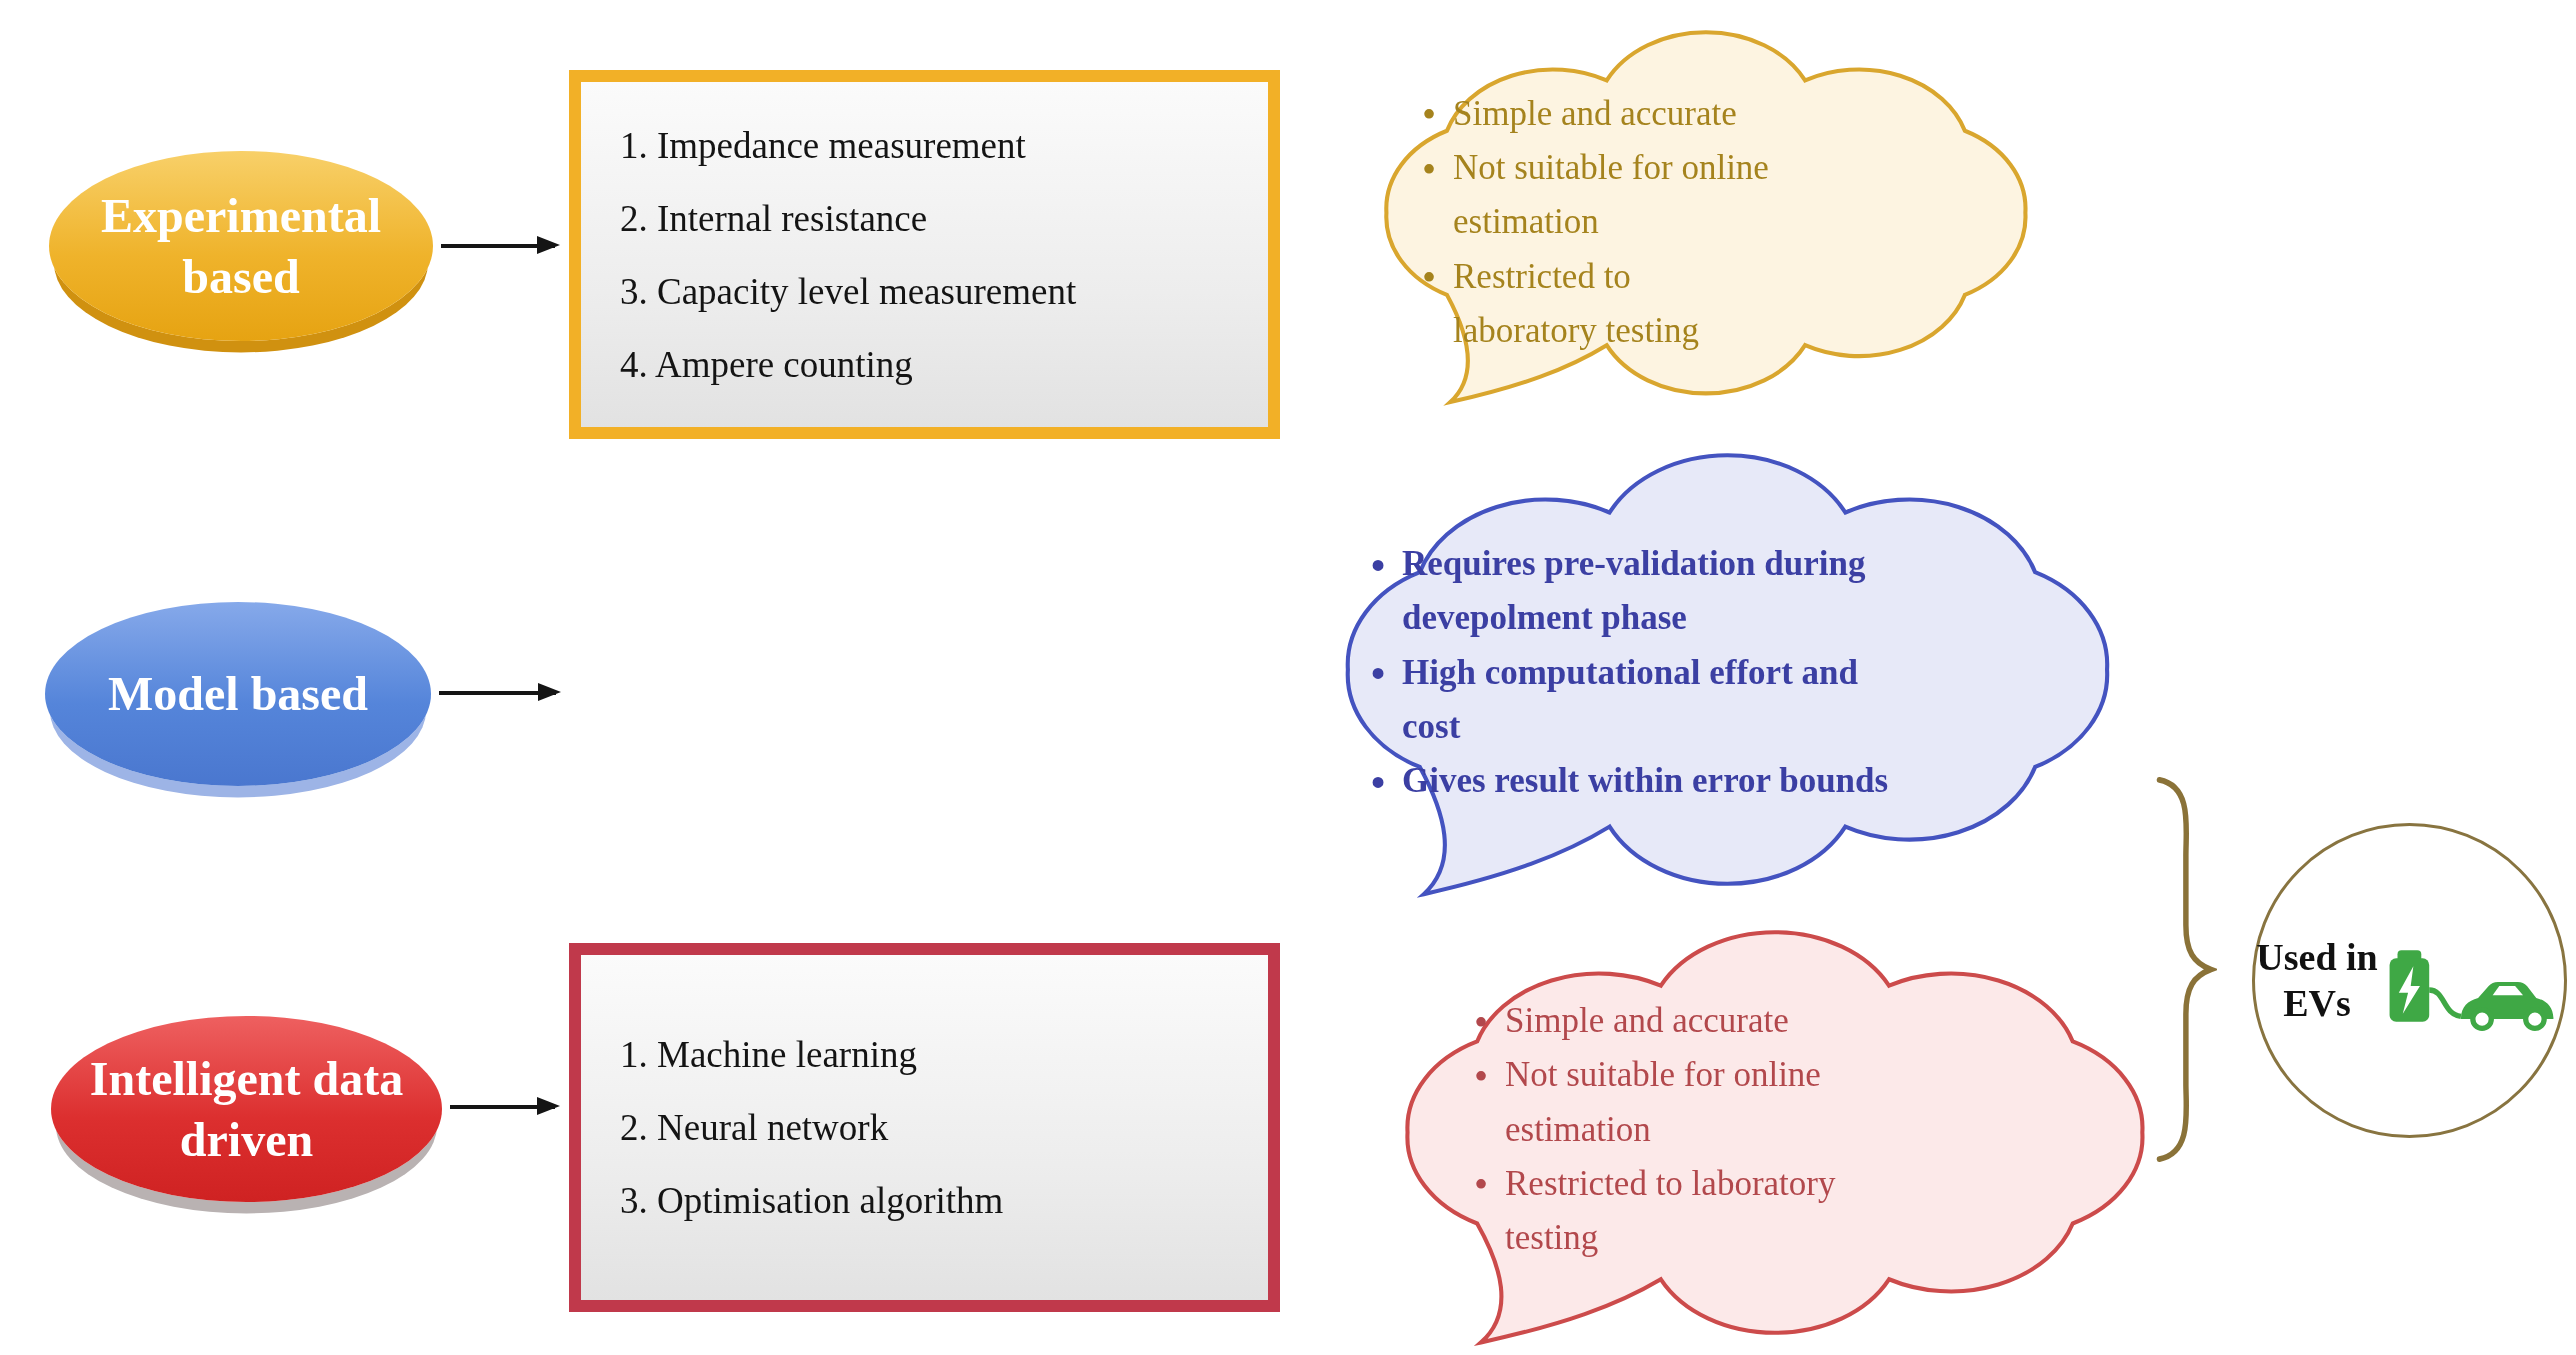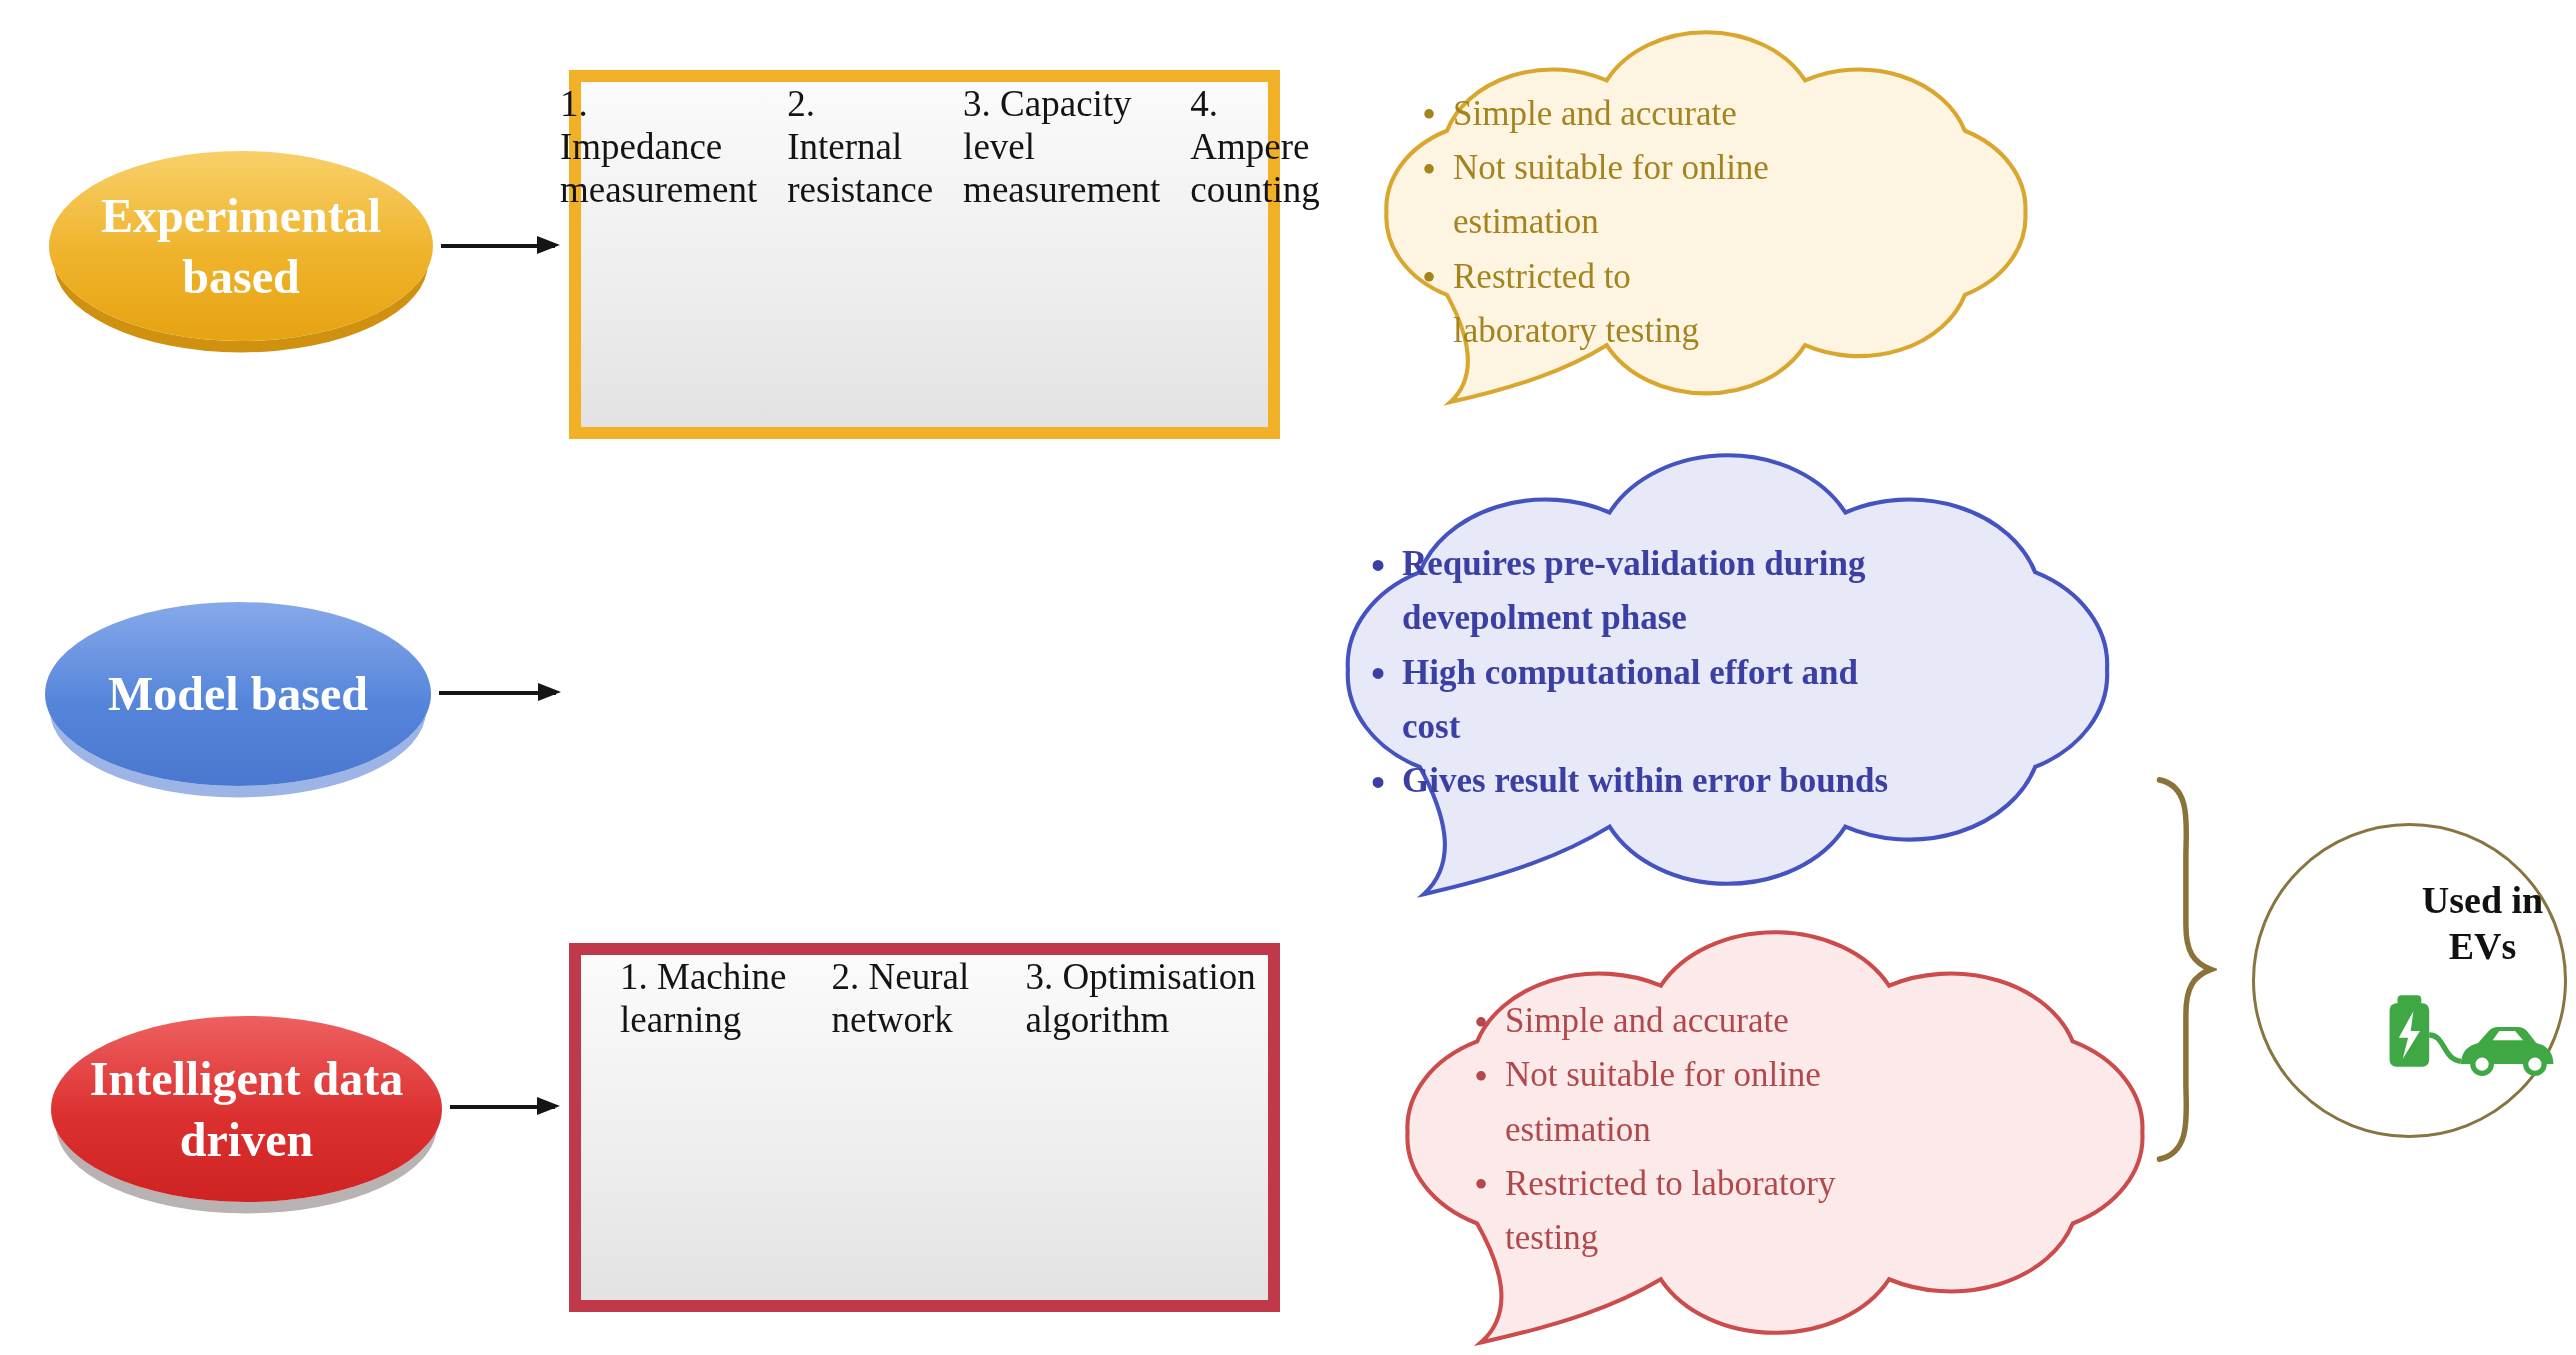--- a/index.html
+++ b/index.html
@@ -41,21 +41,21 @@
   .method-box {
     position:absolute;
     background:linear-gradient(180deg,#fbfbfb 0%,#ececec 65%,#e2e2e2 100%);
     box-sizing:border-box;
   }
   .box-exp   { left:569px; top:70px;   width:711px; height:369px; border:12.3px solid #f2b027; }
   .box-model { left:569px; top:544px;  width:711px; height:371px; border:12.3px solid #3c7ed9; }
   .box-int   { left:569px; top:943px; width:711px; height:369px; border:12.3px solid #c0394b; }
   .method-box ul {
     list-style:none; margin:0; padding:0 8.2px 0 39px; height:100%;
-    display:flex; justify-content:center; gap:30px;
+    display:flex; flex-direction:column; justify-content:center; gap:30px;
     font-size:37px; color:#141414;
   }
 
   
   .cloud { position:absolute; }
   .cloud .shape { position:absolute; left:0; top:0; width:100%; height:100%; stroke-width:4.1px; }
   .cloud-exp   { left:1299px; top:4.9px;    width:760px;  height:413px; }
   .cloud-model { left:1244px; top:423px;  width:903px; height:490px;font-weight:bold; }
   .cloud-int   { left:1307px; top:902px; width:874px; height:458px; }
   .cloud-exp   .shape { fill:#fdf4e1; stroke:#d9a62e; }
@@ -73,22 +73,22 @@
   .cloud-int   .notes { left:167px; top:92px; width:384px; color:#b2484c; }
 
   
   .brace { position:absolute; left:2147px; top:775px; width:70px; height:389px; }
   .brace path { fill:none; stroke:#8a7238; stroke-width:7px; stroke-linecap:round; }
 
   
   .used-circle {
     position:absolute; left:2252px; top:823px; width:315px; height:315px;
     border-radius:50%; border:3.3px solid #887440; background:#ffffff;
-    box-sizing:border-box; display:flex; flex-direction:column;
-    align-items:flex-end; justify-content:center;
+    box-sizing:border-box; display:flex; flex-direction:row;
+    align-items:center; justify-content:center;
   }
   .used-title {
     font-weight:bold; font-size:38px; line-height:1.2;
     text-align:center; width:163px; color:#111111;
   }
   .ev-icon { margin-top:18px; }
   .ev-icon svg { width:185px; height:96px; display:block; }
 
   .hidden-defs { position:absolute; width:0; height:0; overflow:hidden; }
 </style>

